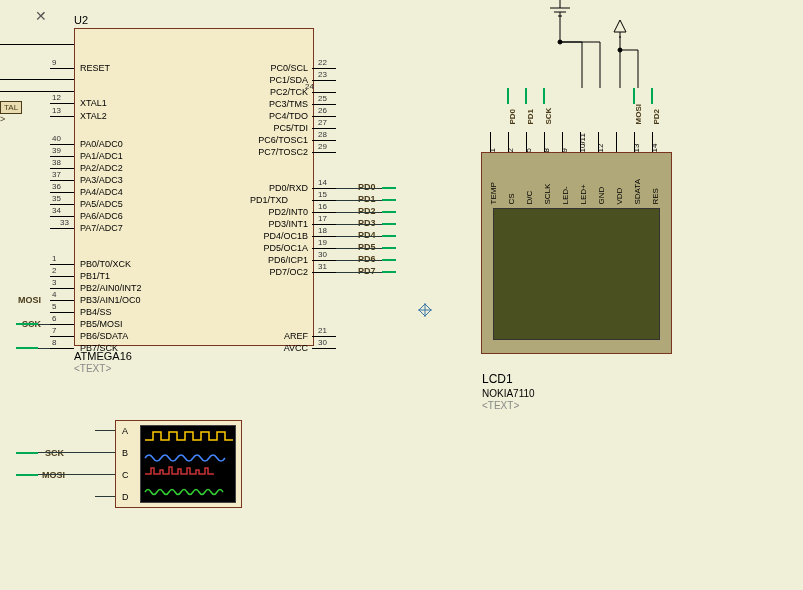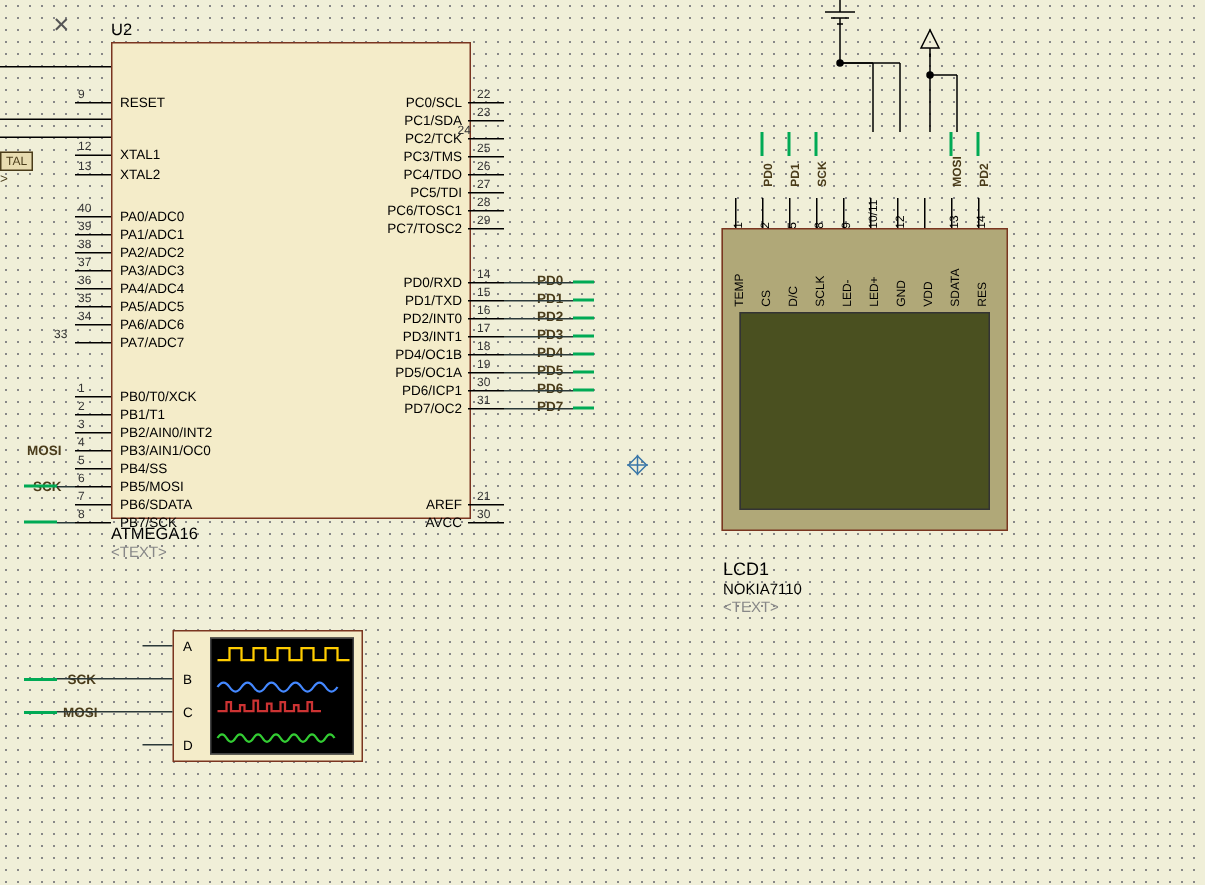--- a/index.html
+++ b/index.html
@@ -67,21 +67,21 @@
     <div class="wire wire-h" style="left:50px;top:192px;width:24px"></div>
      <div class="pin-num" style="left:52px;top:182px">36</div>
      <div class="pin-label" style="left:80px;top:187px">PA4/ADC4</div>
     <div class="wire wire-h" style="left:50px;top:204px;width:24px"></div>
      <div class="pin-num" style="left:52px;top:194px">35</div>
      <div class="pin-label" style="left:80px;top:199px">PA5/ADC5</div>
     <div class="wire wire-h" style="left:50px;top:216px;width:24px"></div>
      <div class="pin-num" style="left:52px;top:206px">34</div>
      <div class="pin-label" style="left:80px;top:211px">PA6/ADC6</div>
     <div class="wire wire-h" style="left:50px;top:228px;width:24px"></div>
-     <div class="pin-num" style="left:36px;top:218px">33</div>
+     <div class="pin-num" style="left:60px;top:218px">33</div>
      <div class="pin-label" style="left:80px;top:223px">PA7/ADC7</div>
     <div class="wire wire-h" style="left:50px;top:264px;width:24px"></div>
      <div class="pin-num" style="left:52px;top:254px">1</div>
      <div class="pin-label" style="left:80px;top:259px">PB0/T0/XCK</div>
     <div class="wire wire-h" style="left:50px;top:276px;width:24px"></div>
      <div class="pin-num" style="left:52px;top:266px">2</div>
      <div class="pin-label" style="left:80px;top:271px">PB1/T1</div>
     <div class="wire wire-h" style="left:50px;top:288px;width:24px"></div>
      <div class="pin-num" style="left:52px;top:278px">3</div>
      <div class="pin-label" style="left:80px;top:283px">PB2/AIN0/INT2</div>
@@ -131,21 +131,21 @@
      <div class="pin-num" style="left:318px;top:142px">29</div>
      <div class="pin-label" style="right:495px;top:147px;text-align:right">PC7/TOSC2</div>
     <div class="wire wire-h" style="left:312px;top:188px;width:24px"></div>
      <div class="pin-num" style="left:318px;top:178px">14</div>
      <div class="pin-label" style="right:495px;top:183px;text-align:right">PD0/RXD</div>
     <div class="green-stub" style="left:382px;top:187px;width:14px;height:2px"></div>
            <div class="net-label" style="left:358px;top:182px">PD0</div>
            <div class="dark-stub" style="left:336px;top:188px;width:46px;height:1px"></div>
     <div class="wire wire-h" style="left:312px;top:200px;width:24px"></div>
      <div class="pin-num" style="left:318px;top:190px">15</div>
-     <div class="pin-label" style="right:495px;top:195px;text-align:left">PD1/TXD</div>
+     <div class="pin-label" style="right:515px;top:195px;text-align:left">PD1/TXD</div>
     <div class="green-stub" style="left:382px;top:199px;width:14px;height:2px"></div>
            <div class="net-label" style="left:358px;top:194px">PD1</div>
            <div class="dark-stub" style="left:336px;top:200px;width:46px;height:1px"></div>
     <div class="wire wire-h" style="left:312px;top:212px;width:24px"></div>
      <div class="pin-num" style="left:318px;top:202px">16</div>
      <div class="pin-label" style="right:495px;top:207px;text-align:center">PD2/INT0</div>
     <div class="green-stub" style="left:382px;top:211px;width:14px;height:2px"></div>
            <div class="net-label" style="left:358px;top:206px">PD2</div>
            <div class="dark-stub" style="left:336px;top:212px;width:46px;height:1px"></div>
     <div class="wire wire-h" style="left:312px;top:224px;width:24px"></div>

